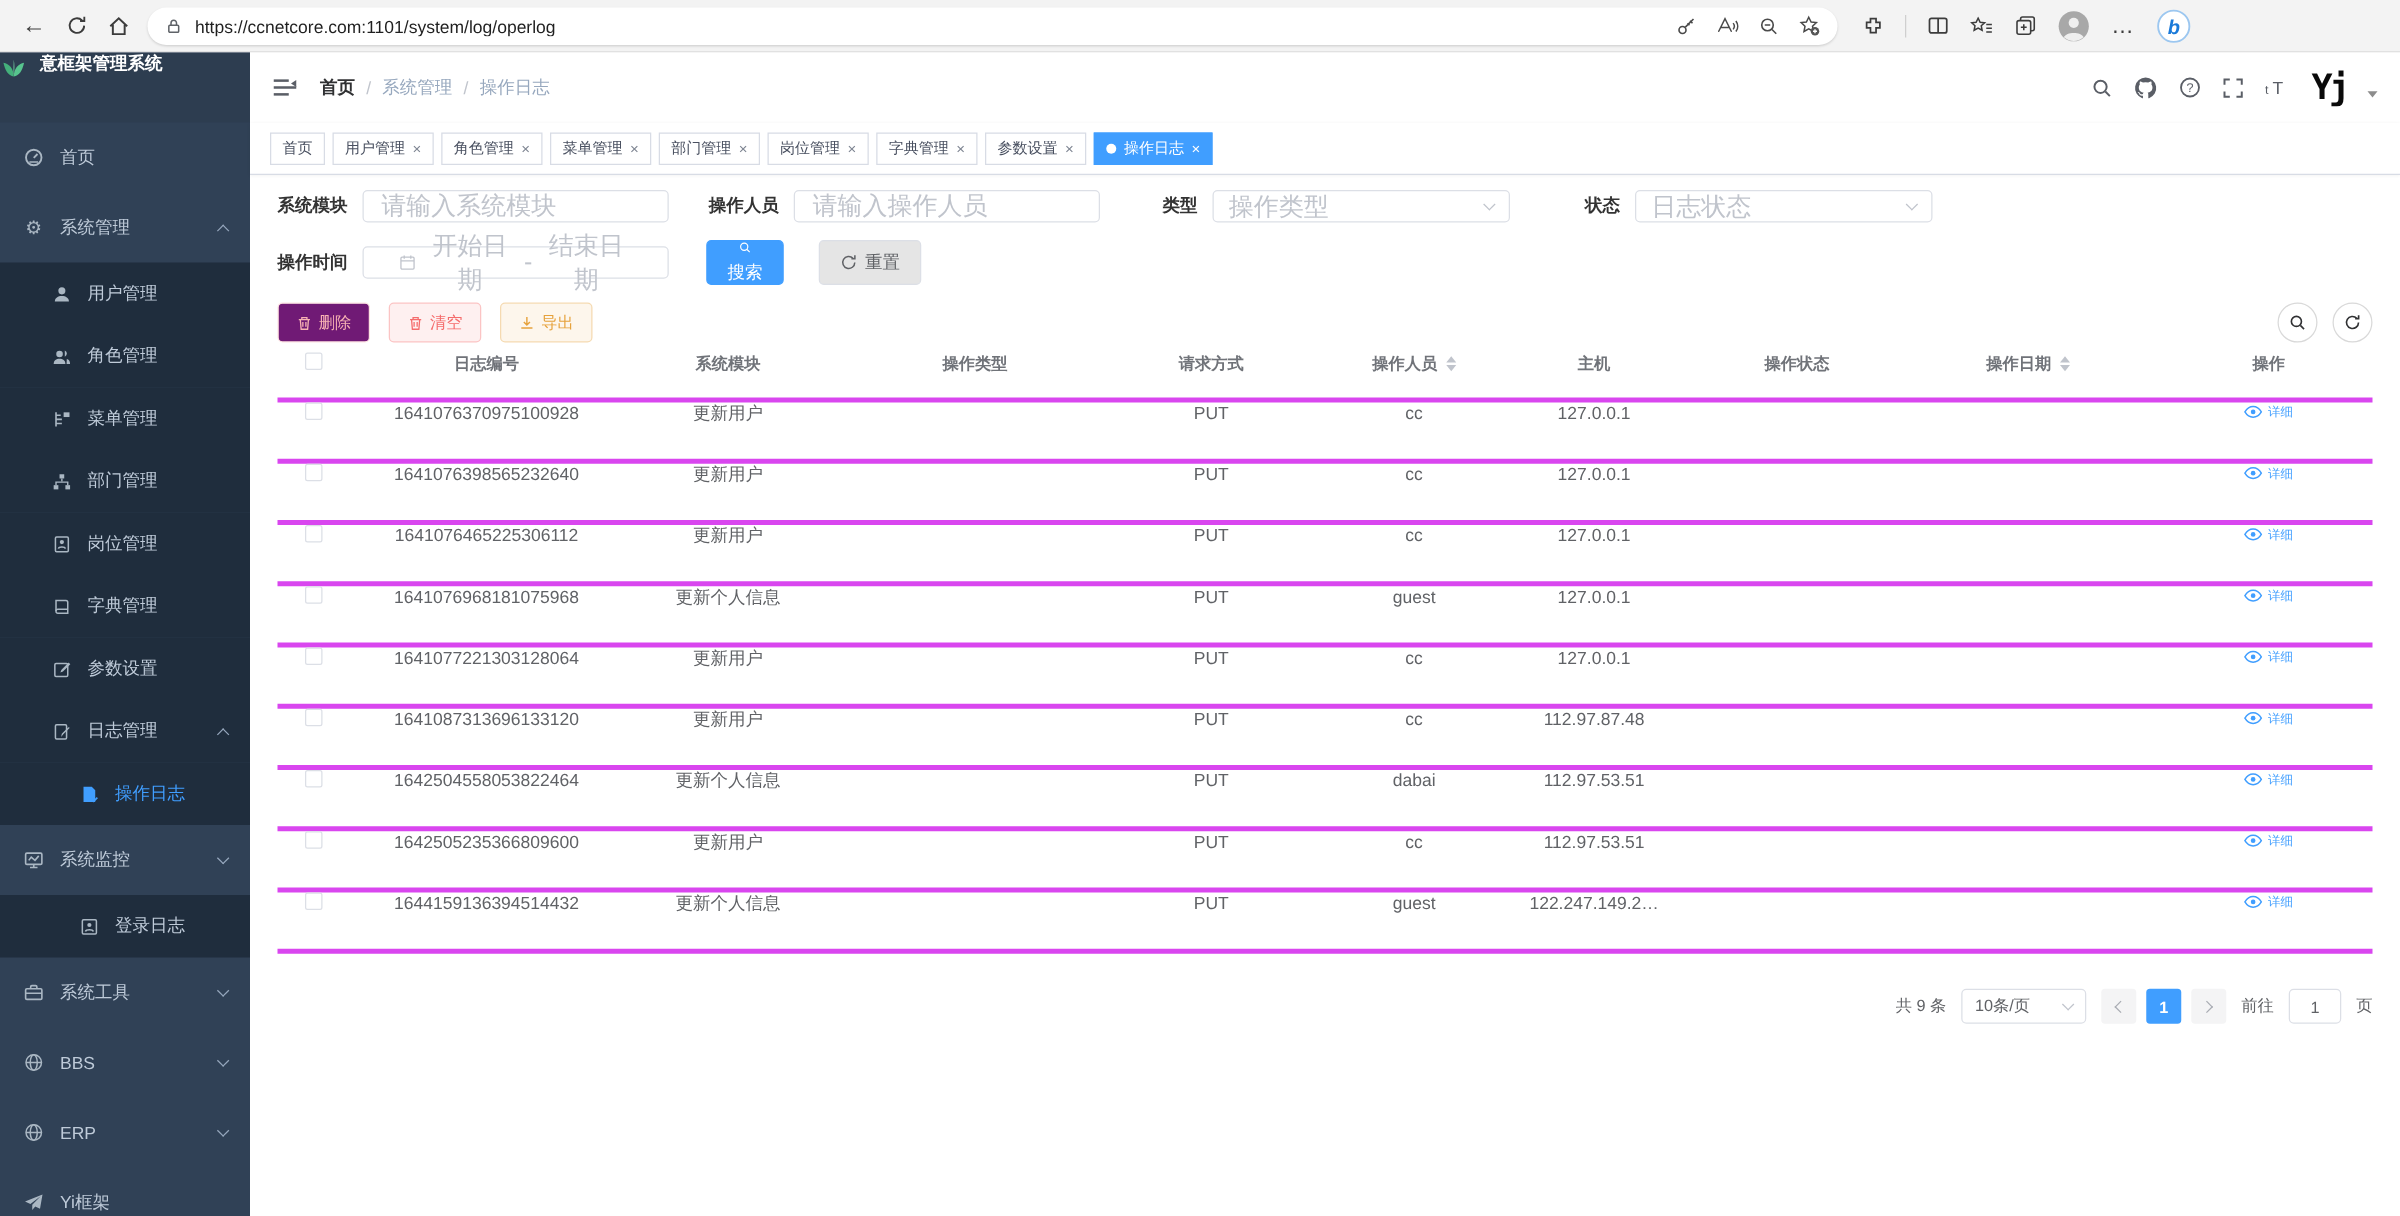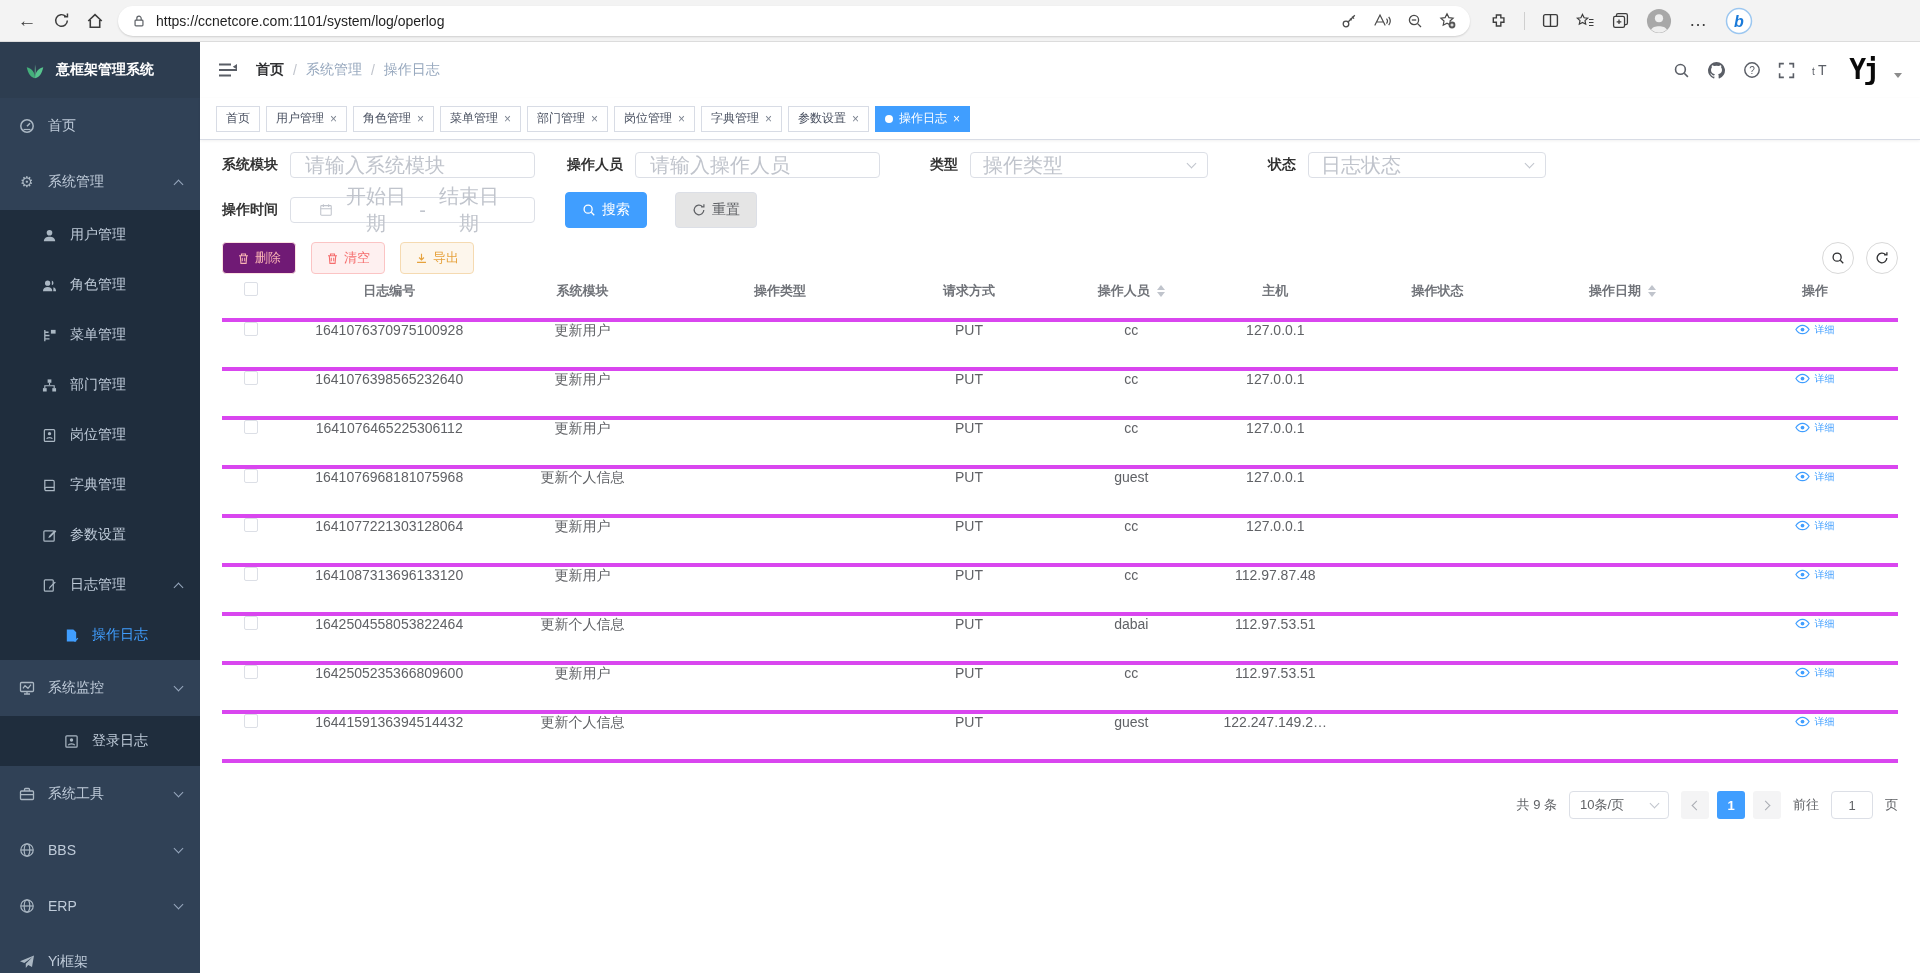--- a/index.html
+++ b/index.html
@@ -14,21 +14,21 @@
   .url-text { flex:1; margin-left:10px; font-size:14px; color:#1f1f1f; white-space:nowrap; overflow:hidden; }
   .pill-actions { display:flex; align-items:center; gap:16px; color:#4a4a4a; }
   .browser-right { display:flex; align-items:center; gap:17px; margin-left:14px; color:#3c3c3c; }
   .vsep { width:1px; height:18px; background:#cfcfcf; }
 
   
   .app { display:flex; height:931px; }
 
   
   .sidebar { width:200px; flex:none; background:#304156; overflow:hidden; }
-  .logo-row { height:56px; display:flex; align-items:center; padding-left:24px; gap:10px; background:#2d3d50; }
+  .logo-row { height:56px; display:flex; align-items:flex-start; padding-left:0; gap:10px; background:#2d3d50; }
   .logo-title { color:#fff; font-size:14px; font-weight:bold; }
   .menu-item { height:56px; display:flex; align-items:center; padding:0 18px; gap:12px; font-size:14px; color:#bfcbd9; cursor:pointer; }
   .menu-item .mi-icon { width:18px; height:18px; display:flex; align-items:center; justify-content:center; color:#aab7c3; font-size:15px; }
   .menu-item.sub { height:50px; background:#1f2d3d; padding-left:40px; }
   .menu-item.sub2 { height:50px; background:#1f2d3d; padding-left:62px; }
   .menu-item.active { color:#409eff; }
   .menu-item.active .mi-icon { color:#409eff; }
   .chev { width:7px; height:7px; border-right:1.5px solid #97a8be; border-bottom:1.5px solid #97a8be; margin-left:auto; }
   .chev.up { transform:rotate(-135deg); margin-top:4px; }
   .chev.down { transform:rotate(45deg); margin-bottom:3px; }
@@ -59,21 +59,21 @@
   .f-label { font-size:14px; font-weight:700; color:#333; white-space:nowrap; }
   .lbl-w { width:56px; }
   .ctrl { height:26px; border:1px solid #dcdfe6; border-radius:4px; background:#fff; font-size:20px; }
   input.ctrl { width:245px; padding:0 14px; color:#606266; margin-left:12px; }
   input::placeholder { color:#c0c4cc; }
   .sel { width:238px; margin-left:12px; display:inline-flex; align-items:center; justify-content:space-between; padding:0 12px; color:#c0c4cc; cursor:pointer; }
   .sel-caret { width:7px; height:7px; border-right:1.4px solid #c0c4cc; border-bottom:1.4px solid #c0c4cc; transform:rotate(45deg); margin-bottom:3px; }
   .date-range { width:245px; margin-left:12px; display:inline-flex; align-items:center; padding:0 28px; color:#c0c4cc; gap:6px; }
   .date-range .ph { flex:1; text-align:center; }
   .btn { height:36px; border-radius:4px; border:1px solid #dcdfe6; background:#e5e5e5; font-size:14px; color:#606266; display:inline-flex; align-items:center; gap:6px; padding:0 16px; cursor:pointer; }
-  .btn-primary { background:#409eff; border-color:#409eff; color:#fff; }
+  .btn-primary { background:#409eff; border-color:#409eff; color:#fff;flex-direction:column; }
   .toolbar { display:flex; align-items:center; margin-bottom:8px; }
   .btn-sm { height:32px; font-size:13px; padding:0 14px; gap:5px; }
   .btn-del { background:#701a75; border-color:#fde2e2; color:#f8b3b3; cursor:not-allowed; }
   .btn-clear { background:#fef0f0; border-color:#fbc4c4; color:#f56c6c; }
   .btn-export { background:#fdf6ec; border-color:#f5dab1; color:#e6a23c; }
   .circle-btn { width:32px; height:32px; border-radius:50%; border:1px solid #d9d9d9; background:#fff; display:flex; align-items:center; justify-content:center; color:#303133; cursor:pointer; }
 
   
   .t-head, .t-row { display:flex; align-items:flex-start; border-bottom:4px solid #d946ef;gap:30px; }
   .t-head { height:40px; font-size:13px; font-weight:700; color:#707379; }

